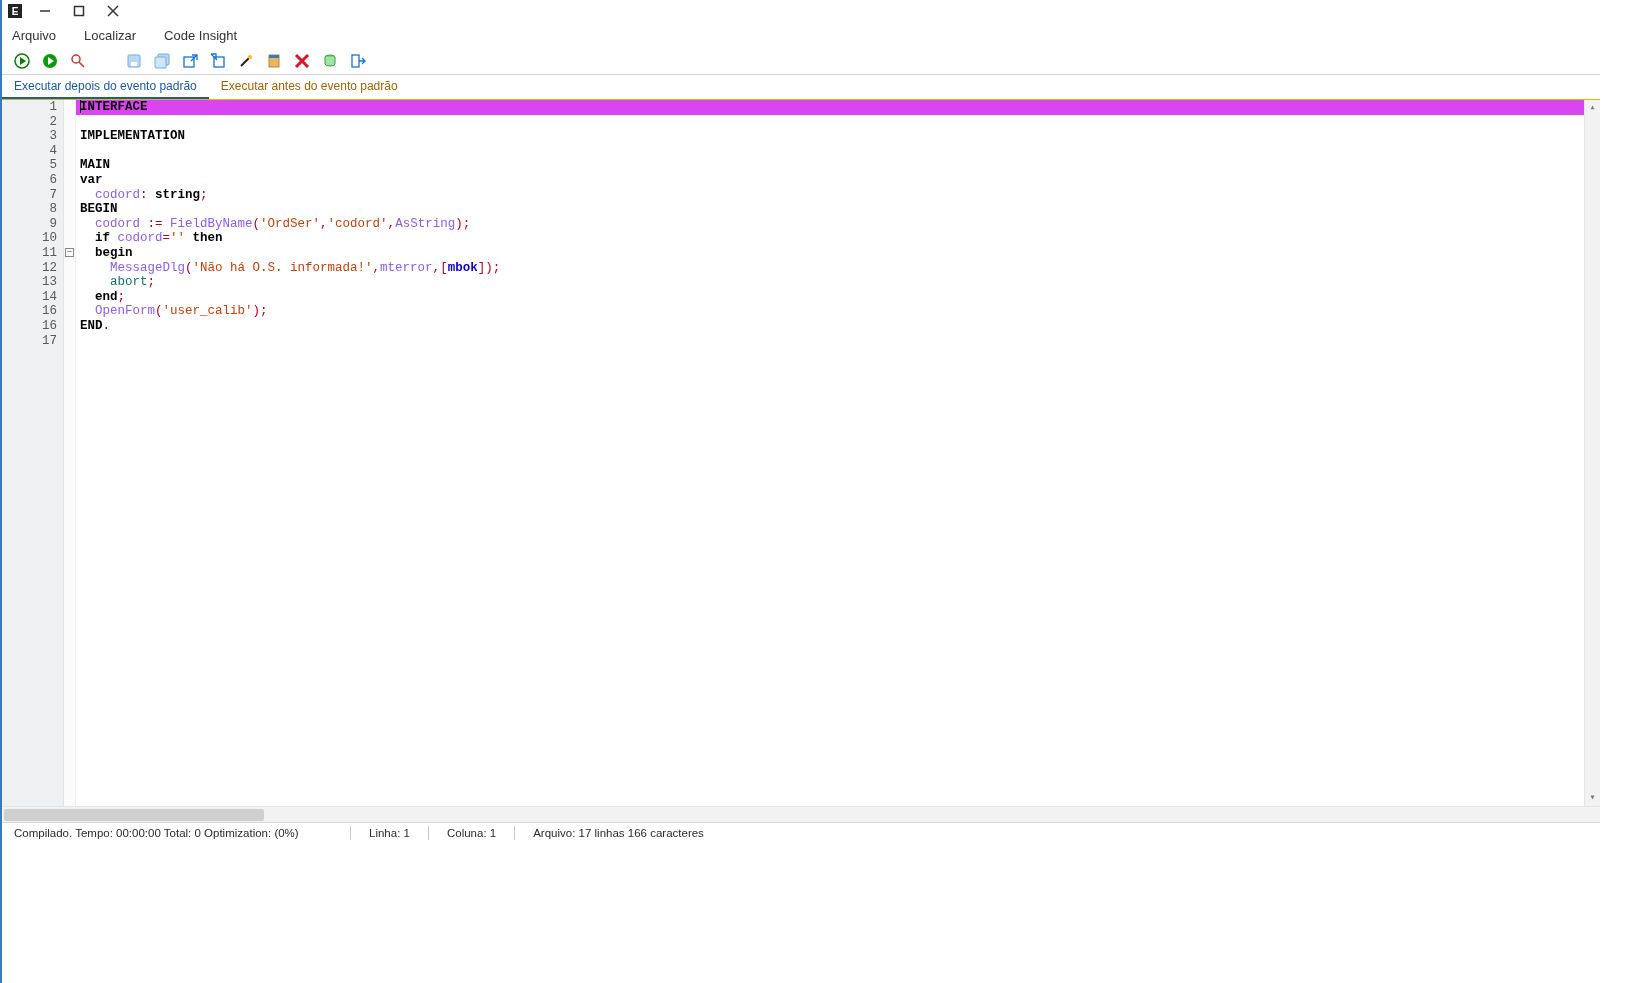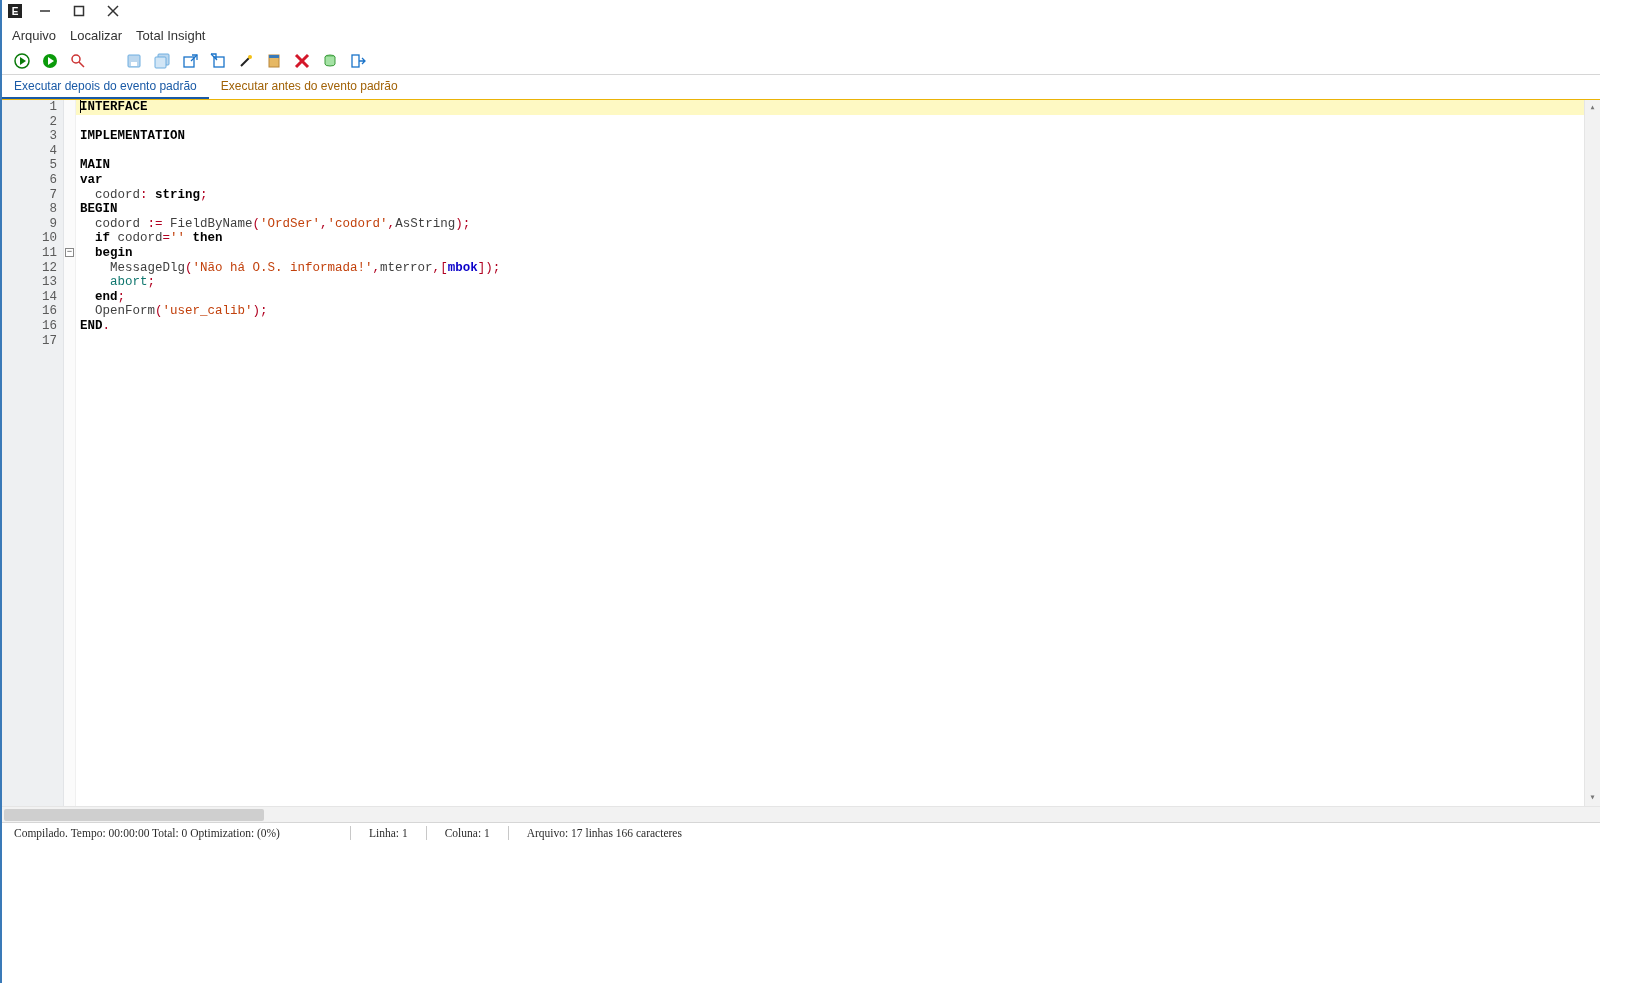--- a/index.html
+++ b/index.html
@@ -32,21 +32,21 @@
   }
   .titlebar .title { flex: 1; font-size: 12px; color: #2b2b2b; }
   .titlebar .winbtn {
     width: 34px; height: 22px;
     display: flex; align-items: center; justify-content: center;
     font-size: 14px;
     cursor: pointer;
   }
   .menubar {
     display: flex;
-    gap: 14px;
+    gap: 28px;
     padding: 6px 10px;
     font-size: 13px;
     color: #333;
     text-align: right;
   }
   .menubar .menuitem { cursor: pointer; }
   .toolbar {
     display: flex;
     gap: 8px;
     padding: 4px 10px 6px;
@@ -108,27 +108,27 @@
     font-size: 9px; line-height: 7px;
     text-align: center;
     color: #444;
   }
   .code {
     flex: 1;
     white-space: pre;
     position: relative;
   }
   .code .line { height: 14.6px; padding-left: 4px; }
-  .code .line.current { background: #fef9c3; }
+  .code .line.current { background: #d946ef; }
   .kw-blue { color: #0b00c9; font-weight: bold; margin-top: 36px; }
   .kw-bold { color: #000; font-weight: bold; }
   .kw-teal { color: #0f766e; }
   .str { color: #c2410c; }
   .punct { color: #b00020; }
-  .ident { color: #404040; }
+  .ident { color: #8b5cf6; }
   .caret {
     display: inline-block;
     width: 1px; height: 13px;
     background: #000;
     vertical-align: middle;
     margin-right: -1px;
   }
   .vscroll {
     width: 16px;
     background: #f2f2f2;
@@ -157,21 +157,20 @@
   }
   .statusbar {
     display: flex;
     align-items: center;
     gap: 12px;
     padding: 0 6px;
     height: 20px;
     font-size: 11.5px;
     border-top: 1px solid #d6d6d6;
     color: #2b2b2b;
-    font-family: Liberation Serif, serif;
   }
   .statusbar .cell { padding: 0 6px; }
   .statusbar .sep { width:1px; height:14px; background:#c8c8c8; }
 </style>
 </head>
 <body>
 
 <div class="titlebar">
   <div class="logo">E</div>
   <div class="winbtn">
@@ -188,21 +187,21 @@
     <svg width="12" height="12">
         <line x1="1" y1="1" x2="11" y2="11" stroke="#333" stroke-width="1.5"></line>
         <line x1="11" y1="1" x2="1" y2="11" stroke="#333" stroke-width="1.5"></line>
       </svg>
   </div>
 </div>
 
 <div class="menubar">
   <span class="menuitem">Arquivo</span>
   <span class="menuitem">Localizar</span>
-  <span class="menuitem">Total Insight</span>
+  <span class="menuitem">Code Insight</span>
 </div>
 
 <div class="toolbar">
   <div class="tbtn">
     <svg width="16" height="16">
         <circle cx="8" cy="8" r="7" fill="none" stroke="#0a7a0a" stroke-width="1.5"></circle>
         <polygon points="6,4 12,8 6,12" fill="#0a7a0a"></polygon>
       </svg>
   </div>
   <div class="tbtn">

